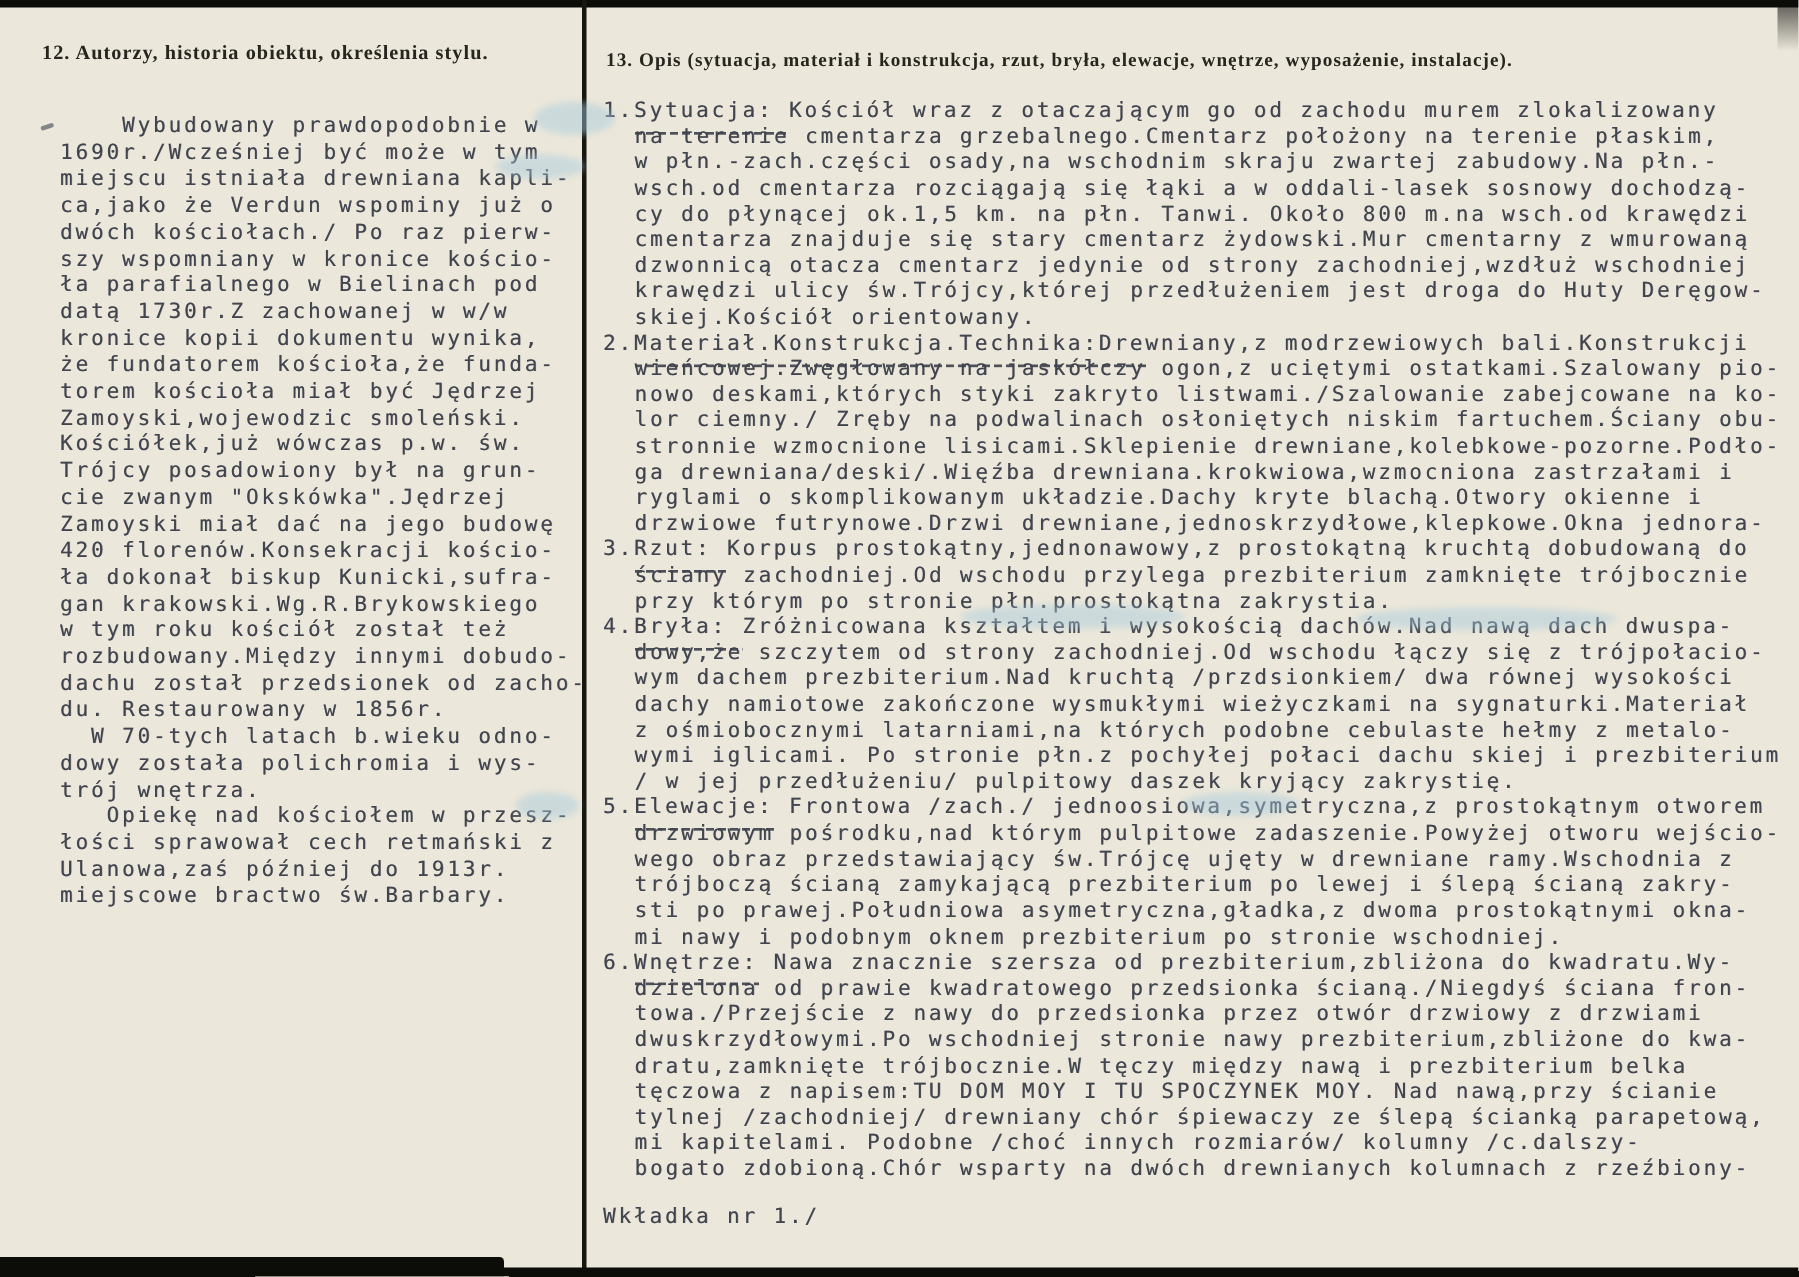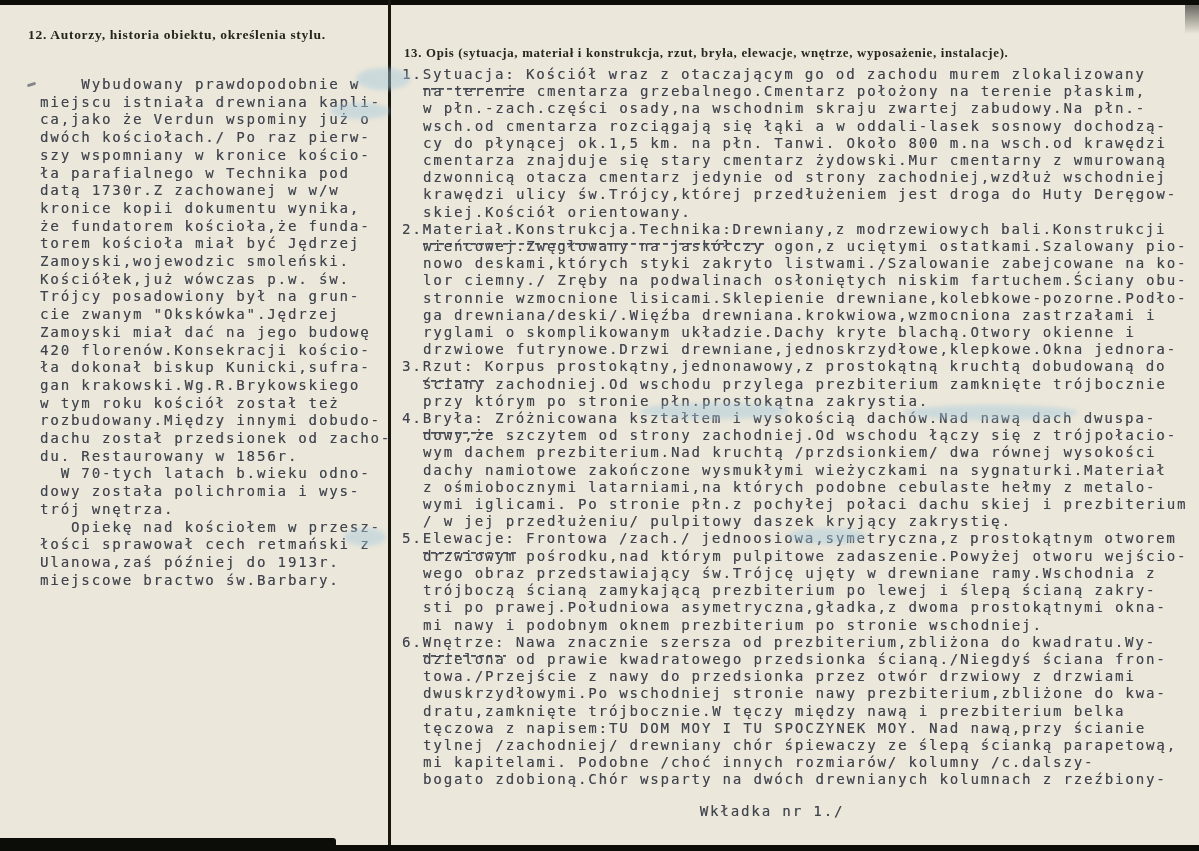--- a/index.html
+++ b/index.html
@@ -15,36 +15,36 @@
   .edge-bottom{position:absolute;bottom:0;left:0;width:1199px;height:6px;background:#0c0c09;}
   .edge-bottom-left{position:absolute;bottom:0;left:0;width:336px;height:13px;background:#0c0c09;border-radius:0 3px 0 0;}
   .divider{position:absolute;left:388px;top:0;width:3px;height:851px;background:#17170f;}
   
   .hdr{
     position:absolute;white-space:nowrap;color:#26261f;
     font-family:"Liberation Serif", serif;font-weight:bold;
     letter-spacing:.7px;
   }
   #hdr12{left:28px;top:27px;font-size:13.5px;}
-  #hdr13{left:404px;top:46px;font-size:12.8px;}
+  #hdr13{left:404px;top:33px;font-size:12.8px;}
   
   .typ{
     position:absolute;color:#40444e;font-size:14px;letter-spacing:1.9px;
     text-shadow:.3px .3px .4px rgba(64,68,78,.5);
   }
   #leftcol{left:40px;top:76px;width:352px;line-height:17.7px;}
   #rightcol{left:402px;top:66px;width:792px;line-height:17.2px;}
   .tl{white-space:pre;}
   .cont{padding-left:21px;}
   
   .strike{
     background-image:repeating-linear-gradient(90deg,rgba(64,68,78,.92) 0 5px,transparent 5px 8px);
     background-repeat:no-repeat;background-size:100% 1.8px;background-position:0 4.5px;
   }
-  #footer{left:402px;top:803px;width:740px;text-align:center;line-height:17.2px;}
+  #footer{left:402px;top:803px;width:740px;text-align:left;line-height:17.2px;}
   
   .smudge{position:absolute;background:#a6cade;opacity:.45;border-radius:50%;filter:blur(2px);}
   #sm1{left:356px;top:68px;width:54px;height:22px;}
   #sm2{left:640px;top:403px;width:150px;height:16px;}
   #sm3{left:903px;top:405px;width:175px;height:15px;}
   #sm4{left:788px;top:528px;width:78px;height:16px;}
   #sm5{left:344px;top:528px;width:42px;height:18px;}
   #sm6{left:330px;top:103px;width:60px;height:16px;}
   .pencil-tick{position:absolute;left:27px;top:83px;width:9px;height:3px;background:#6a6d74;border-radius:2px;transform:rotate(-18deg);opacity:.8;}
 </style>
@@ -56,25 +56,26 @@
   <div class="edge-top-right"></div>
   <div class="divider"></div>
 
   <div class="hdr" id="hdr12">12.  Autorzy, historia obiektu, określenia stylu.</div>
   <div class="hdr" id="hdr13">13. Opis  (sytuacja, materiał i konstrukcja, rzut, bryła, elewacje, wnętrze, wyposażenie, instalacje).</div>
 
   <div class="pencil-tick"></div>
 
   <div class="typ" id="leftcol">
       <div class="tl">    Wybudowany prawdopodobnie w</div>
+      <div class="tl">1690r./Wcześniej być może w tym</div>
       <div class="tl">miejscu istniała drewniana kapli-</div>
       <div class="tl">ca,jako że Verdun wspominy już o</div>
       <div class="tl">dwóch kościołach./ Po raz pierw-</div>
       <div class="tl">szy wspomniany w kronice kościo-</div>
-      <div class="tl">ła parafialnego w Technika pod</div>
+      <div class="tl">ła parafialnego w Bielinach pod</div>
       <div class="tl">datą 1730r.Z zachowanej w w/w</div>
       <div class="tl">kronice kopii dokumentu wynika,</div>
       <div class="tl">że fundatorem kościoła,że funda-</div>
       <div class="tl">torem kościoła miał być Jędrzej</div>
       <div class="tl">Zamoyski,wojewodzic smoleński.</div>
       <div class="tl">Kościółek,już wówczas p.w. św.</div>
       <div class="tl">Trójcy posadowiony był na grun-</div>
       <div class="tl">cie zwanym "Okskówka".Jędrzej</div>
       <div class="tl">Zamoyski miał dać na jego budowę</div>
       <div class="tl">420 florenów.Konsekracji kościo-</div>

